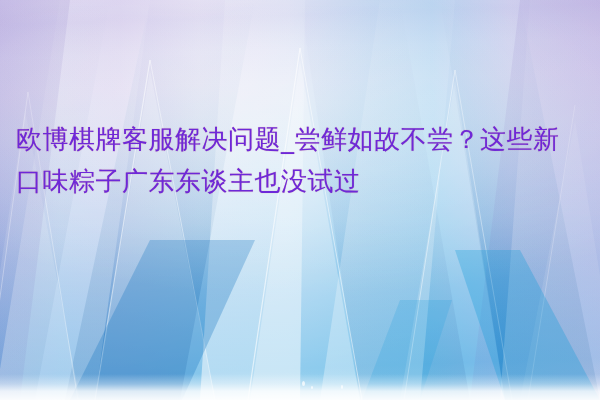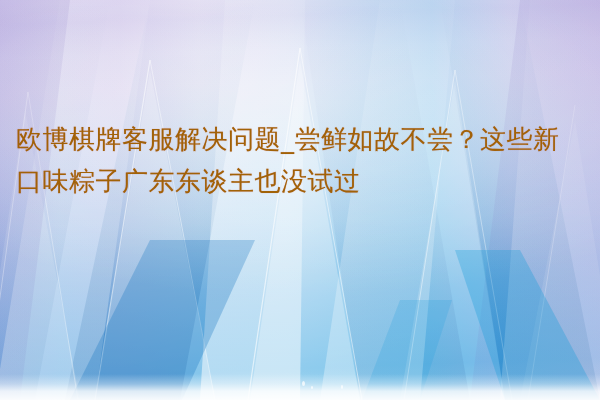--- a/index.html
+++ b/index.html
@@ -82,21 +82,21 @@
     background: radial-gradient(120% 70% at 50% 25%, rgba(255,255,255,0.30), rgba(255,255,255,0) 70%);
     pointer-events: none;
   }
 
   
   .headline {
     position: absolute;
     left: 16px;
     top: 118px;
     width: 568px;
-    color: #a16207;
+    color: #6d28d9;
     font-size: 26px;
     line-height: 42px;
     font-weight: 400;
     letter-spacing: 0.5px;
     text-shadow: 0 0 1px rgba(210,26,26,0.35);
     word-break: break-all;
   }
 </style>
 </head>
 <body>

